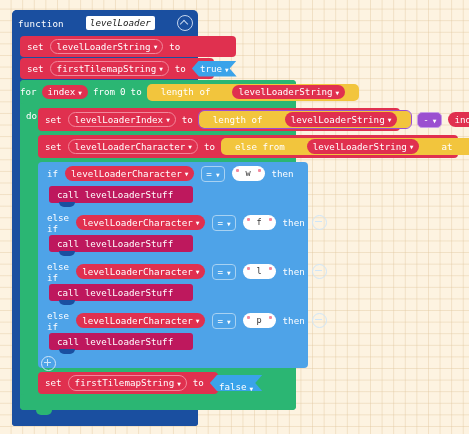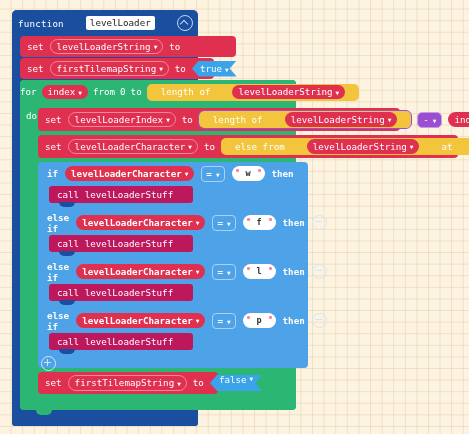--- a/index.html
+++ b/index.html
@@ -14,54 +14,54 @@
     background-position:-1px -3px;
   }
   #ws{position:absolute;left:0;top:0;width:469px;height:434px;}
   .blk{position:absolute;box-sizing:border-box;}
 
   
   .fn{left:12px;top:10px;width:186px;height:416px;background:#1a4fa0;border-radius:5px 5px 3px 3px;}
   .fn-hat{position:absolute;left:12px;top:10px;width:122px;height:26px;background:#1a4fa0;border-radius:5px 5px 0 0;
           display:flex;align-items:center;gap:22px;padding:0 6px;box-sizing:border-box;}
   .fn-lbl{color:#fff;font-size:9.2px;letter-spacing:.2px;}
-  .fn-name{background:#fff;color:#1b1b1b;font-size:9.2px;padding:1.5px 4px;border-radius:2px;line-height:1.15;}
+  .fn-name{background:#fff;color:#1b1b1b;font-size:9.2px;padding:1.5px 4px;border-radius:2px;line-height:1.15;font-style:italic;}
   .fn-collapse{width:14px;height:14px;border-radius:50%;border:1.6px solid #c6d6ee;position:relative;flex:none;}
   .fn-collapse::after{content:"";position:absolute;left:3px;top:5.2px;width:5px;height:5px;border-left:1.7px solid #c6d6ee;border-top:1.7px solid #c6d6ee;transform:rotate(45deg);}
   .fn-foot{position:absolute;left:12px;top:398px;width:186px;height:28px;background:#1a4fa0;border-radius:0 0 4px 4px;}
   .fn-notch{position:absolute;left:40px;top:398px;width:22px;height:7px;background:#1a4fa0;border-radius:0 0 6px 6px;}
 
   
   .row{display:flex;align-items:center;height:21px;border-radius:4px;padding:0 7px;gap:6px;}
   .crimson{background:#e0304f;}
   .rowtxt{color:#fff;font-size:9.2px;white-space:nowrap;line-height:1;}
   .field-drop{background:#e0304f;border:1.3px solid #f2879b;border-radius:9px;color:#fff;font-size:9.2px;
               padding:2px 5px 2px 6px;white-space:nowrap;display:inline-flex;align-items:center;gap:3px;line-height:1;}
   .field-solid{background:#e0304f;border-radius:9px;color:#fff;font-size:9.2px;padding:2.5px 6px;white-space:nowrap;
                display:inline-flex;align-items:center;gap:3px;line-height:1;}
   .caret{font-size:6px;line-height:1;transform:translateY(.5px);}
 
   
   .hex{background:#3aa3ea;color:#fff;font-size:9.2px;height:16px;display:inline-flex;align-items:center;gap:3px;
        padding:0 8px;clip-path:polygon(7px 0,100% 0,calc(100% - 7px) 50%,100% 100%,7px 100%,0 50%);line-height:1;}
-  .hex2{background:#3aa3ea;color:#fff;font-size:9.2px;height:16px;display:inline-flex;align-items:flex-start;gap:3px;
+  .hex2{background:#3aa3ea;color:#fff;font-size:9.2px;height:16px;display:inline-flex;align-items:flex-end;gap:3px;
         padding:0 9px;clip-path:polygon(7px 0,100% 0,calc(100% - 7px) 50%,100% 100%,7px 100%,0 50%);line-height:1;}
 
   
   .rep-y{background:#f2c53d;border-radius:5px;height:17px;display:inline-flex;align-items:center;gap:22px;padding:0 14px;line-height:1;}
   .rep-y .t{color:#fff;font-size:9.2px;white-space:nowrap;}
   .rep-p{background:#9b4fd0;border:1.3px solid #c79ce6;border-radius:5px;height:14px;display:inline-flex;align-items:center;
          gap:4px;padding:0 5px;color:#fff;font-size:9.2px;line-height:1;}
 
   
   .loopbody{position:absolute;background:#2bb673;border-radius:4px;}
 
   
   .ctrl{position:absolute;background:#4ea3e8;border-radius:4px;}
-  .ctrl-row{position:absolute;display:flex;align-items:center;gap:7px;height:21px;padding-left:9px;color:#fff;font-size:9.2px;font-weight:bold;}
+  .ctrl-row{position:absolute;display:flex;align-items:center;gap:7px;height:21px;padding-left:9px;color:#fff;font-size:9.2px;}
   .txtfield{background:#fff;border-radius:8px;height:15px;min-width:21px;display:inline-flex;align-items:center;
             justify-content:center;color:#333;font-size:8.6px;padding:0 6px;position:relative;line-height:1;}
   .txtfield::before,.txtfield::after{content:"";position:absolute;top:2.5px;width:3px;height:3px;background:#f4889d;border-radius:1px;}
   .txtfield::before{left:4px;} .txtfield::after{right:4px;}
   .cmp{background:#4ea3e8;border:1.3px solid #a8d2f2;border-radius:4px;height:14px;display:inline-flex;align-items:center;
        gap:4px;padding:0 4px;color:#fff;font-size:9.2px;line-height:1;}
   .pm{width:13px;height:13px;border-radius:50%;border:1.5px solid #cfe6f9;position:relative;display:inline-block;flex:none;}
   .pm::before{content:"";position:absolute;left:2px;top:4.7px;width:7px;height:1.5px;background:#cfe6f9;}
   .pm.plus::after{content:"";position:absolute;left:4.7px;top:2px;width:1.5px;height:7px;background:#cfe6f9;}
 

